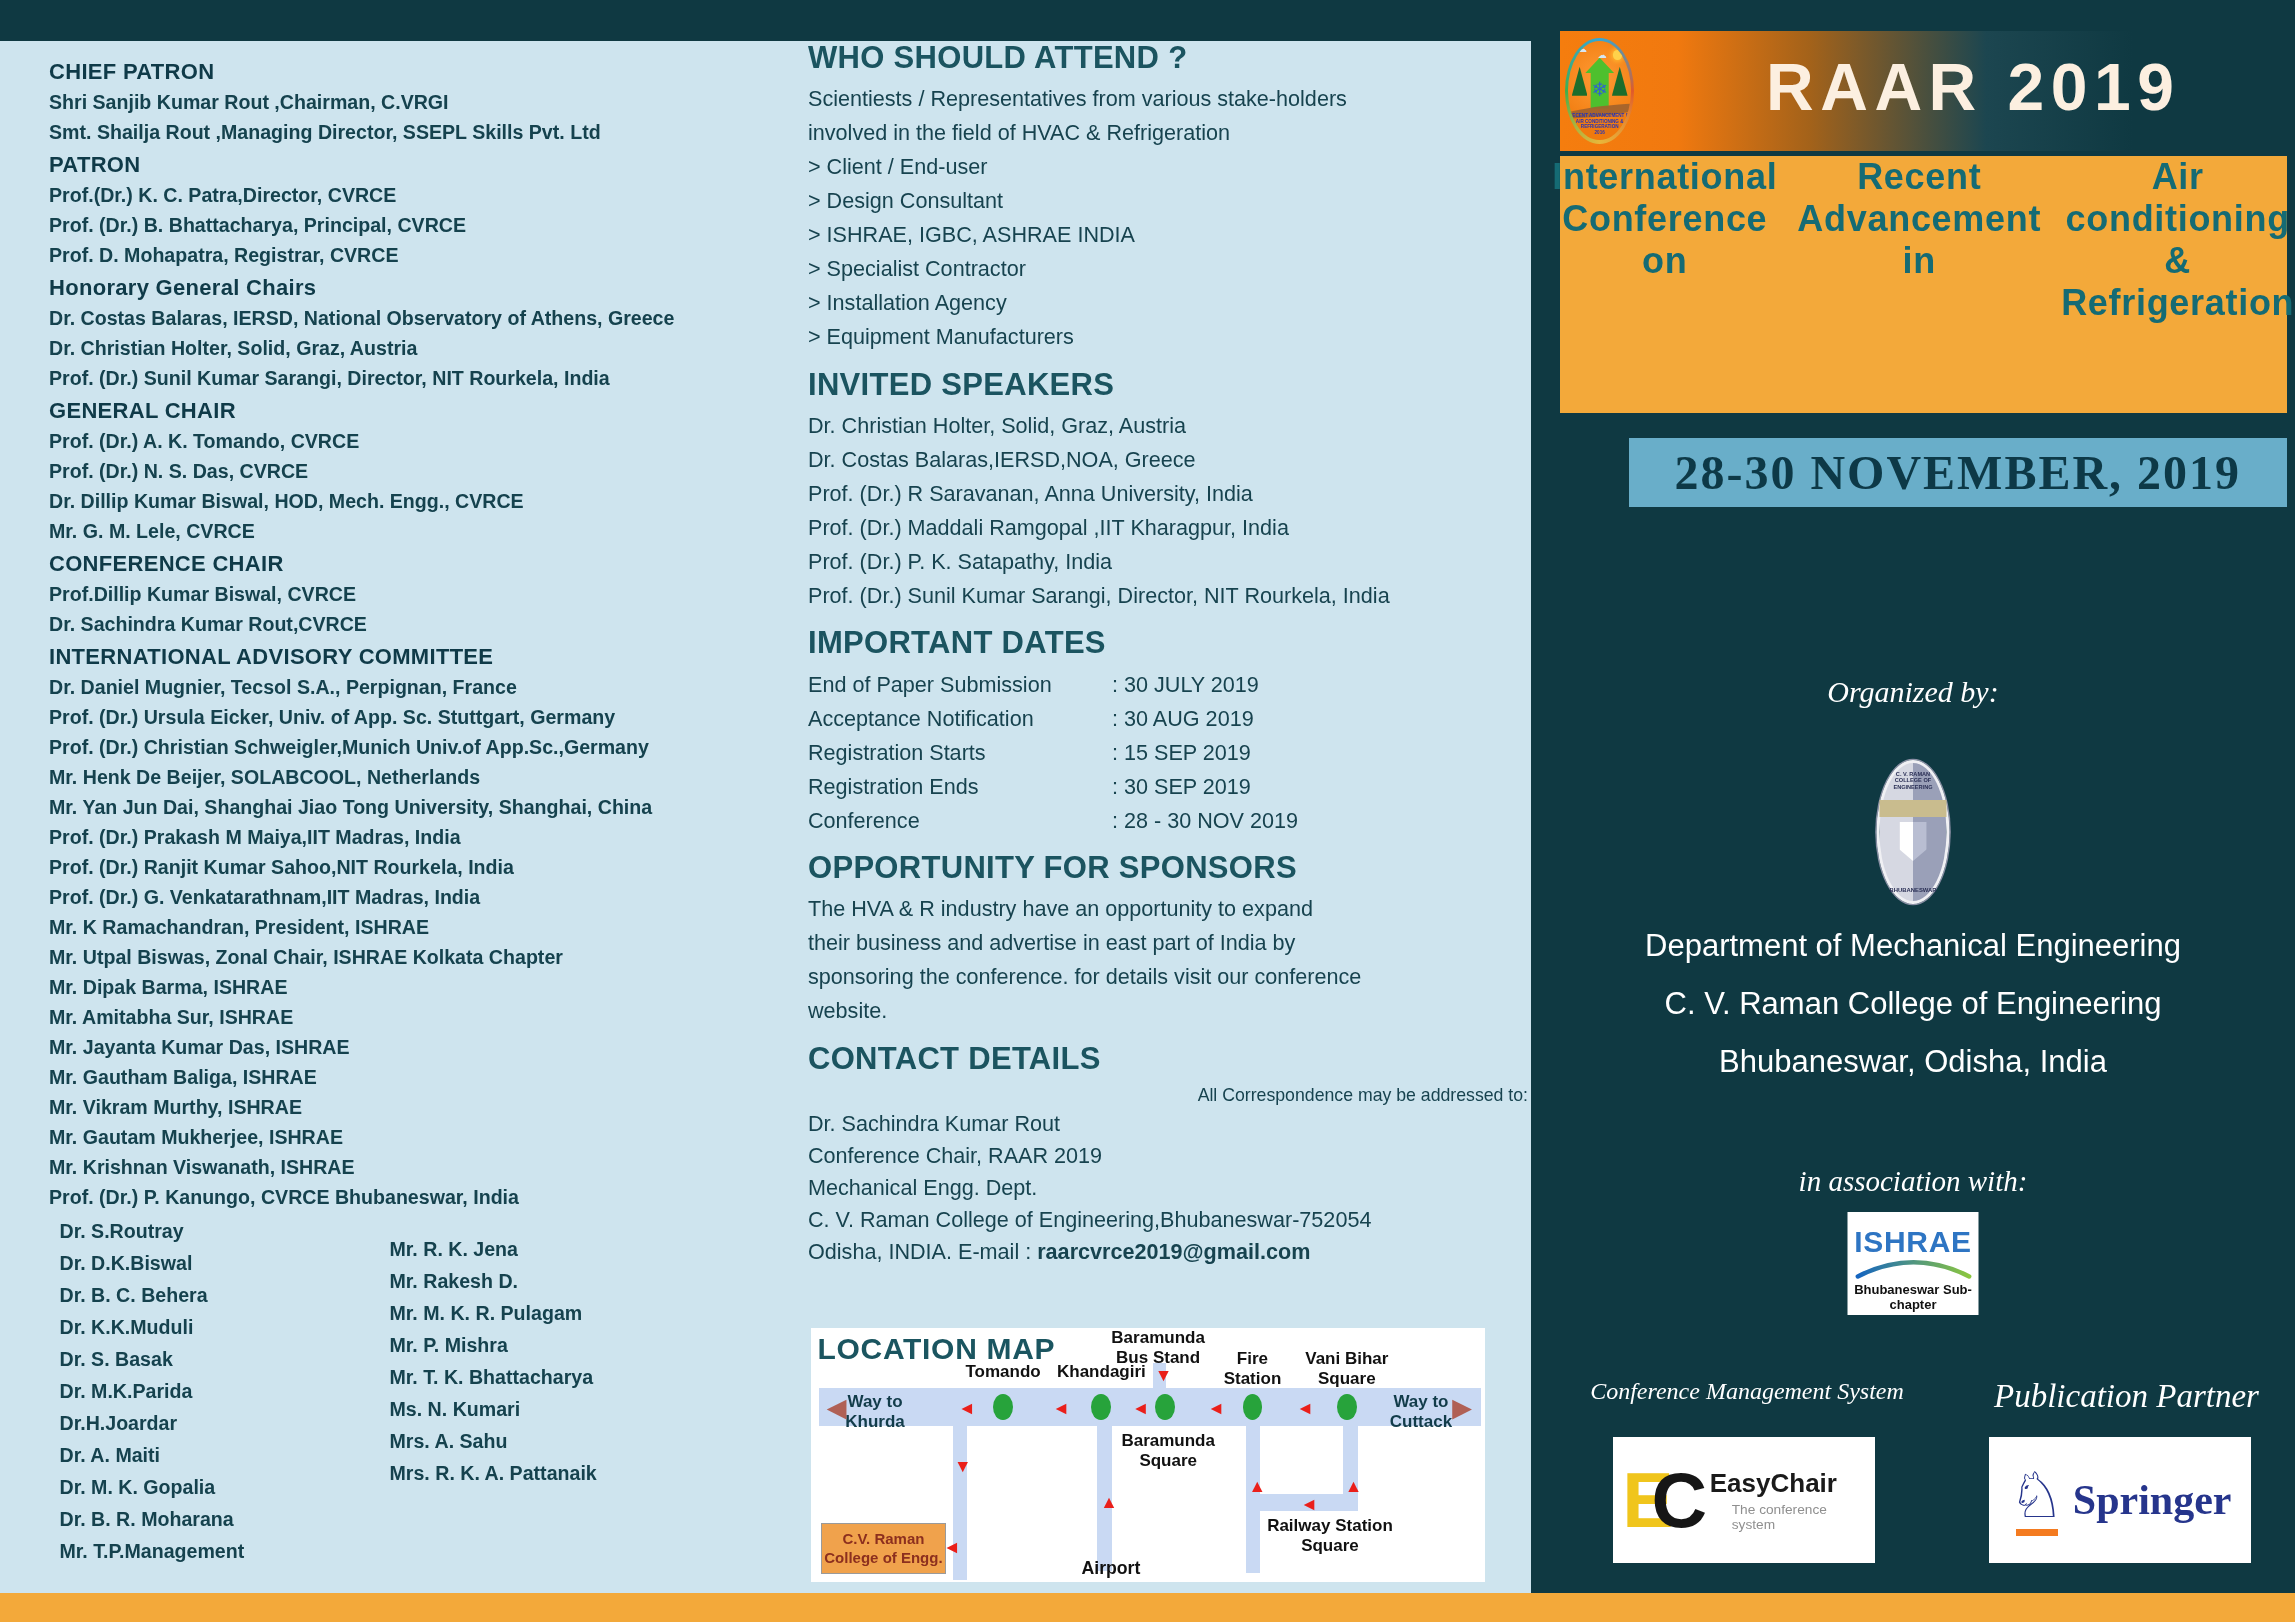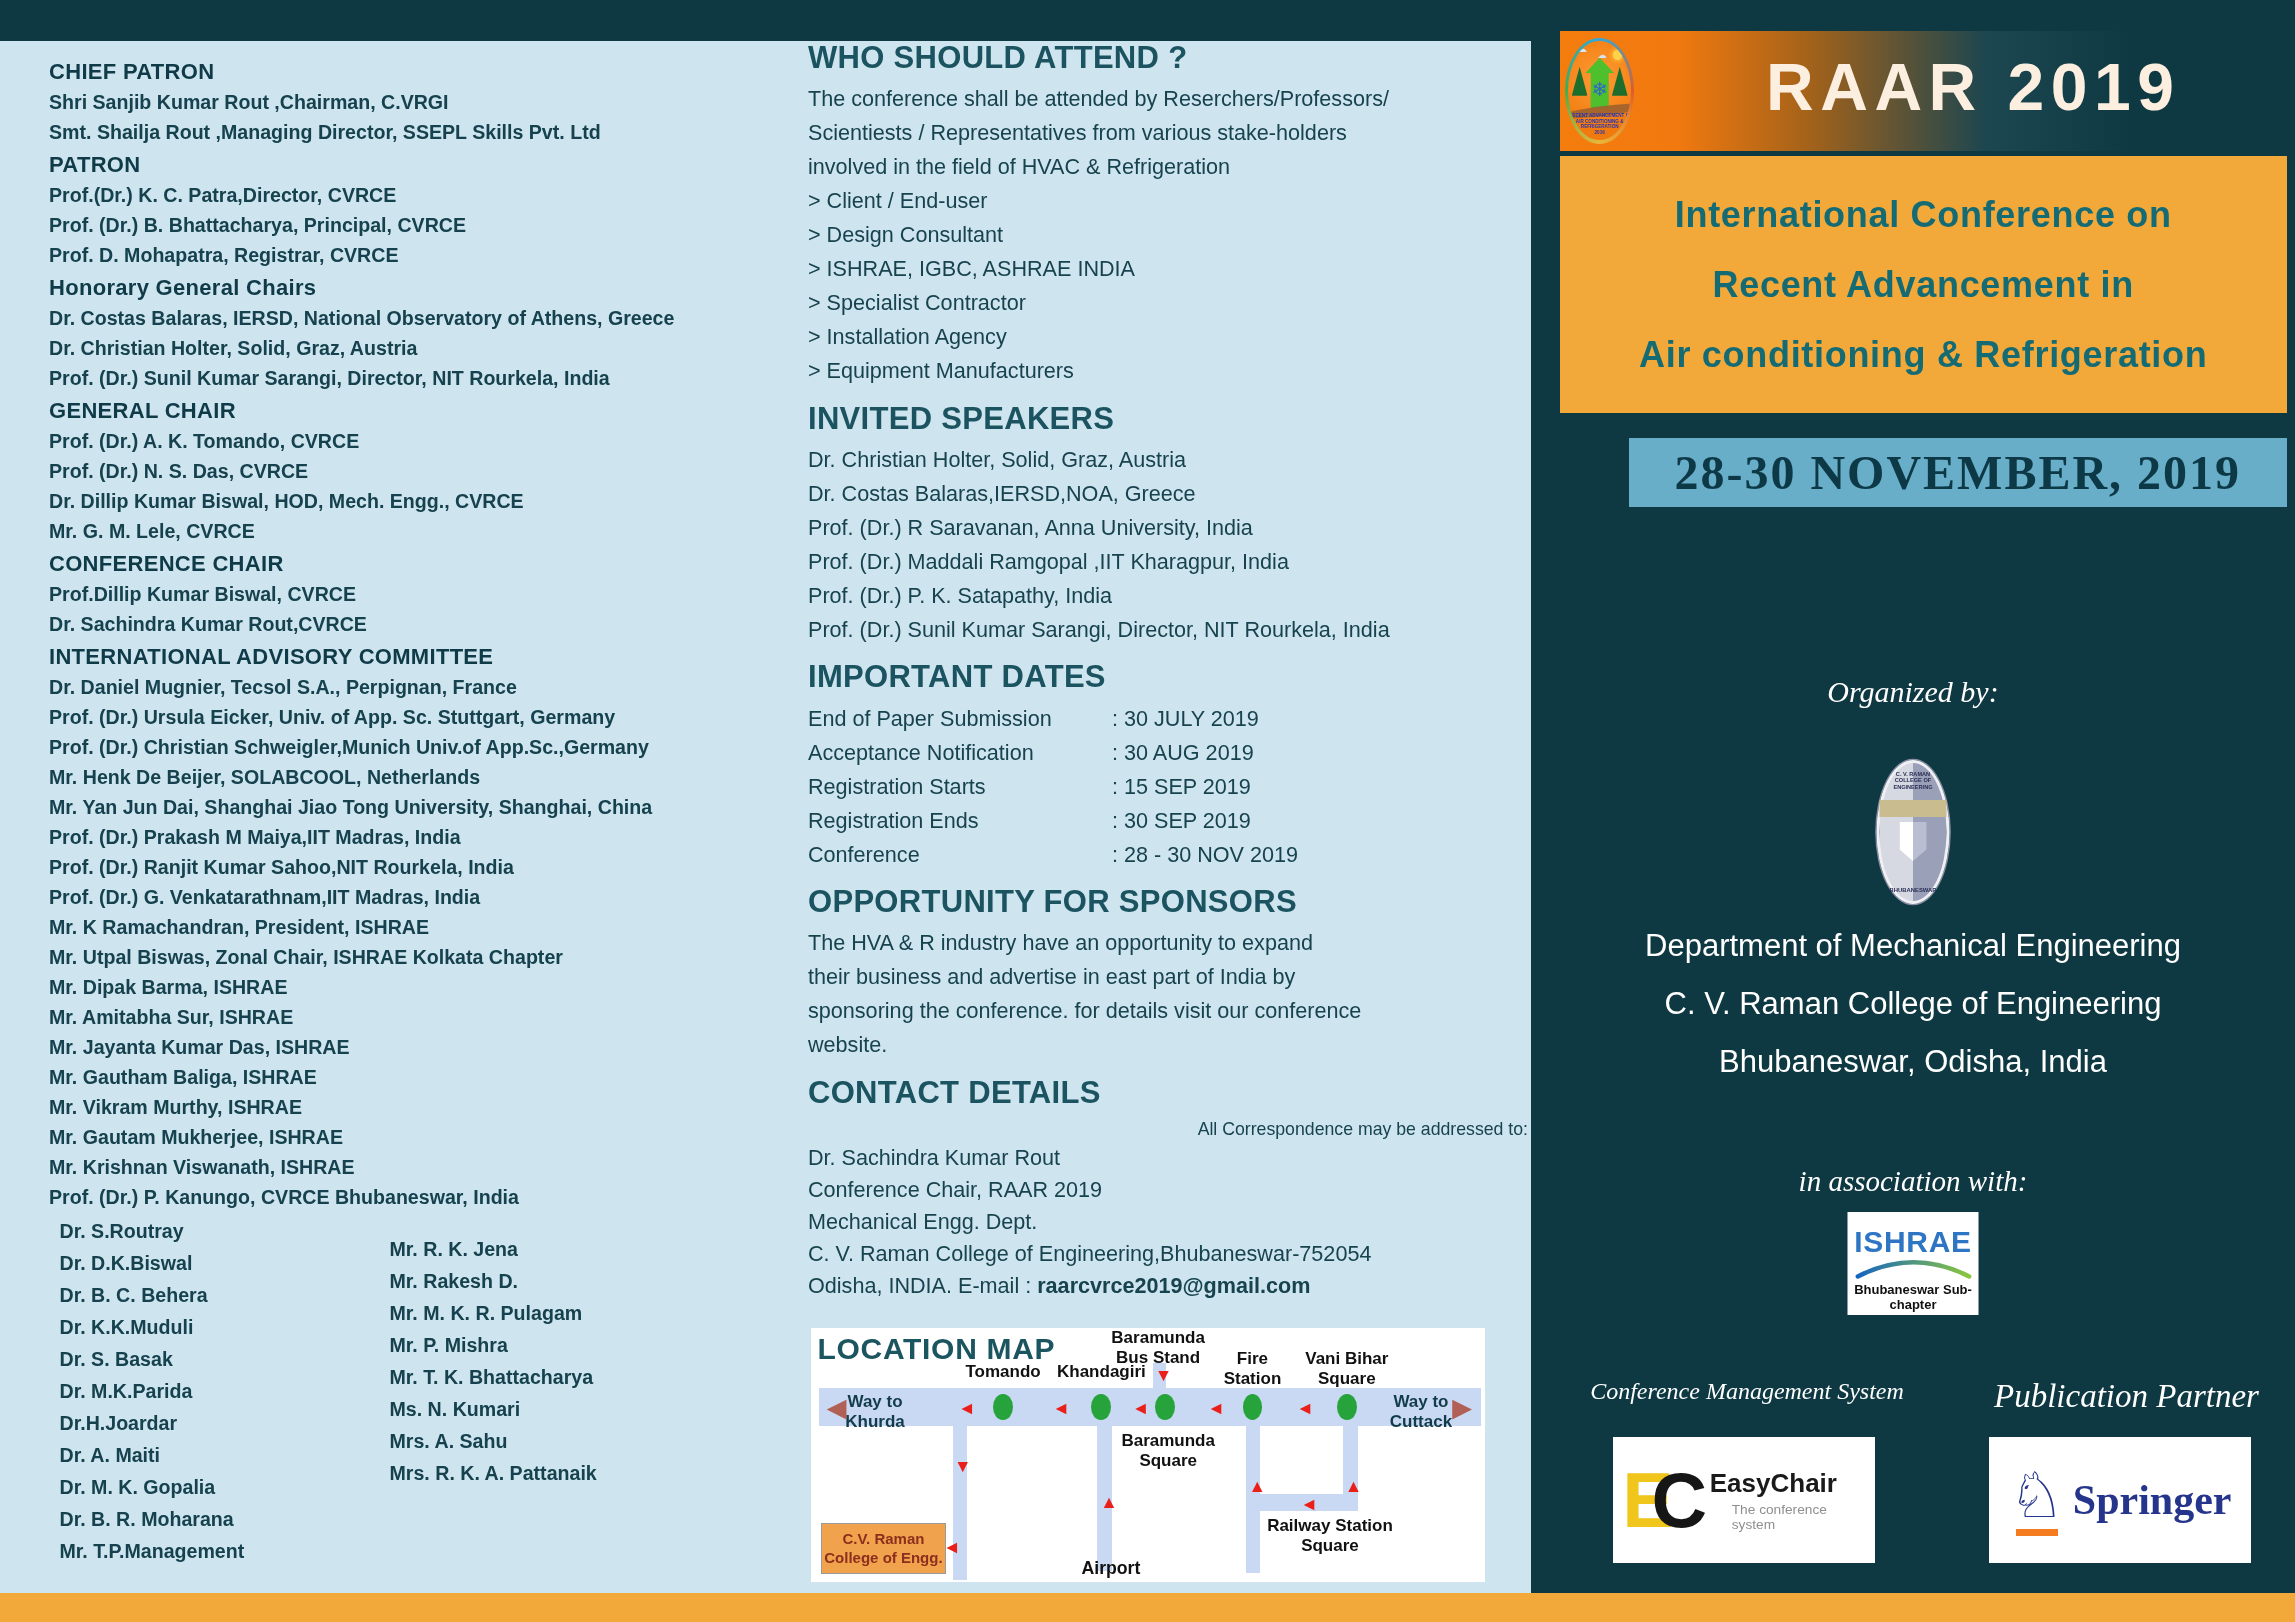--- a/index.html
+++ b/index.html
@@ -60,21 +60,21 @@
   .house{position:absolute;left:50%;top:17px;transform:translateX(-50%);width:41px;height:51px;background:#4ec02e;
      clip-path:polygon(50% 0,85% 30%,72% 30%,72% 100%,28% 100%,28% 30%,15% 30%);}
   .flake{position:absolute;left:50%;top:37px;transform:translateX(-50%);font-size:19.6px;color:#2f63cf;}
   .sun{position:absolute;right:8.5px;top:9.2px;width:9.8px;height:9.8px;border-radius:50%;background:#ffd24a;box-shadow:0 0 4.6px 2px #ffb52e;}
   .cloud{position:absolute;color:#d7e6f3;font-size:9.2px;}
   .cl1{left:9.2px;top:2.6px}.cl2{left:29px;top:7.9px}
   .swoosh{position:absolute;left:-7.9px;top:65px;width:85px;height:9.8px;background:#a0622d;border-radius:50%;transform:rotate(-7deg);opacity:.9;}
   .ring-txt{position:absolute;left:0;right:0;bottom:4.6px;text-align:center;font-size:4.6px;line-height:5.6px;font-weight:bold;color:#2233bb;}
   .raar-title{position:absolute;left:98px;right:6.5px;top:18.3px;text-align:center;font-size:66px;font-weight:bold;color:#fcefe0;letter-spacing:6.5px;}
   .yellow-box{position:absolute;left:29px;top:156px;right:8.5px;height:257px;background:#f3a93a;
-     display:flex;flex-direction:column;justify-content:center;gap:28px;text-align:center;}
+     display:flex;flex-direction:row;justify-content:center;gap:20px;text-align:center;}
   .yellow-box .li{font-size:36px;font-weight:bold;color:#156b74;letter-spacing:0.7px;}
   .date-band{position:absolute;left:98px;right:8.5px;top:438px;height:69px;background:#69aec9;display:flex;align-items:center;justify-content:center;}
   .date-band span{font-family:"Liberation Serif",serif;font-size:48px;font-weight:bold;color:#0d3947;letter-spacing:2px;}
   .serif-it{font-family:"Liberation Serif",serif;font-style:italic;color:#ffffff;}
   .organized{position:absolute;left:0;right:0;top:675px;text-align:center;font-size:30px;}
   .emblem{position:absolute;left:50%;top:760px;transform:translateX(-50%);width:73px;height:144px;border-radius:50%;
      background:linear-gradient(90deg,#d6d8e2 0 50%,#9aa0b8 50% 100%);border:3.3px solid #f0f0f4;box-shadow:0 0 0 1.3px #8b8fa5;}
   .emb-band{position:absolute;left:0;right:0;top:37px;height:17px;background:#c9bc8e;}
   .emb-shield{position:absolute;left:50%;top:59px;transform:translateX(-50%);width:27.5px;height:39px;
      background:linear-gradient(90deg,#ffffff 0 50%,#b9bed2 50% 100%);clip-path:polygon(0 0,100% 0,100% 70%,50% 100%,0 70%);}
@@ -193,21 +193,20 @@
           <div class="li">Ms. N. Kumari</div>
           <div class="li">Mrs. A. Sahu</div>
           <div class="li">Mrs. R. K. A. Pattanaik</div>
         </div>
     </div>
   </div>
 
   <div class="mid-col">
     <div class="mid-h">WHO SHOULD ATTEND ?</div>
     <div>
-        <div class="li">The conference shall be attended by Reserchers/Professors/</div>
         <div class="li">Scientiests / Representatives from various stake-holders</div>
         <div class="li">involved in the field of HVAC &amp; Refrigeration</div>
       </div>
     <div>
         <div class="li">&gt; Client / End-user</div>
         <div class="li">&gt; Design Consultant</div>
         <div class="li">&gt; ISHRAE, IGBC, ASHRAE INDIA</div>
         <div class="li">&gt; Specialist Contractor</div>
         <div class="li">&gt; Installation Agency</div>
         <div class="li">&gt; Equipment Manufacturers</div>

